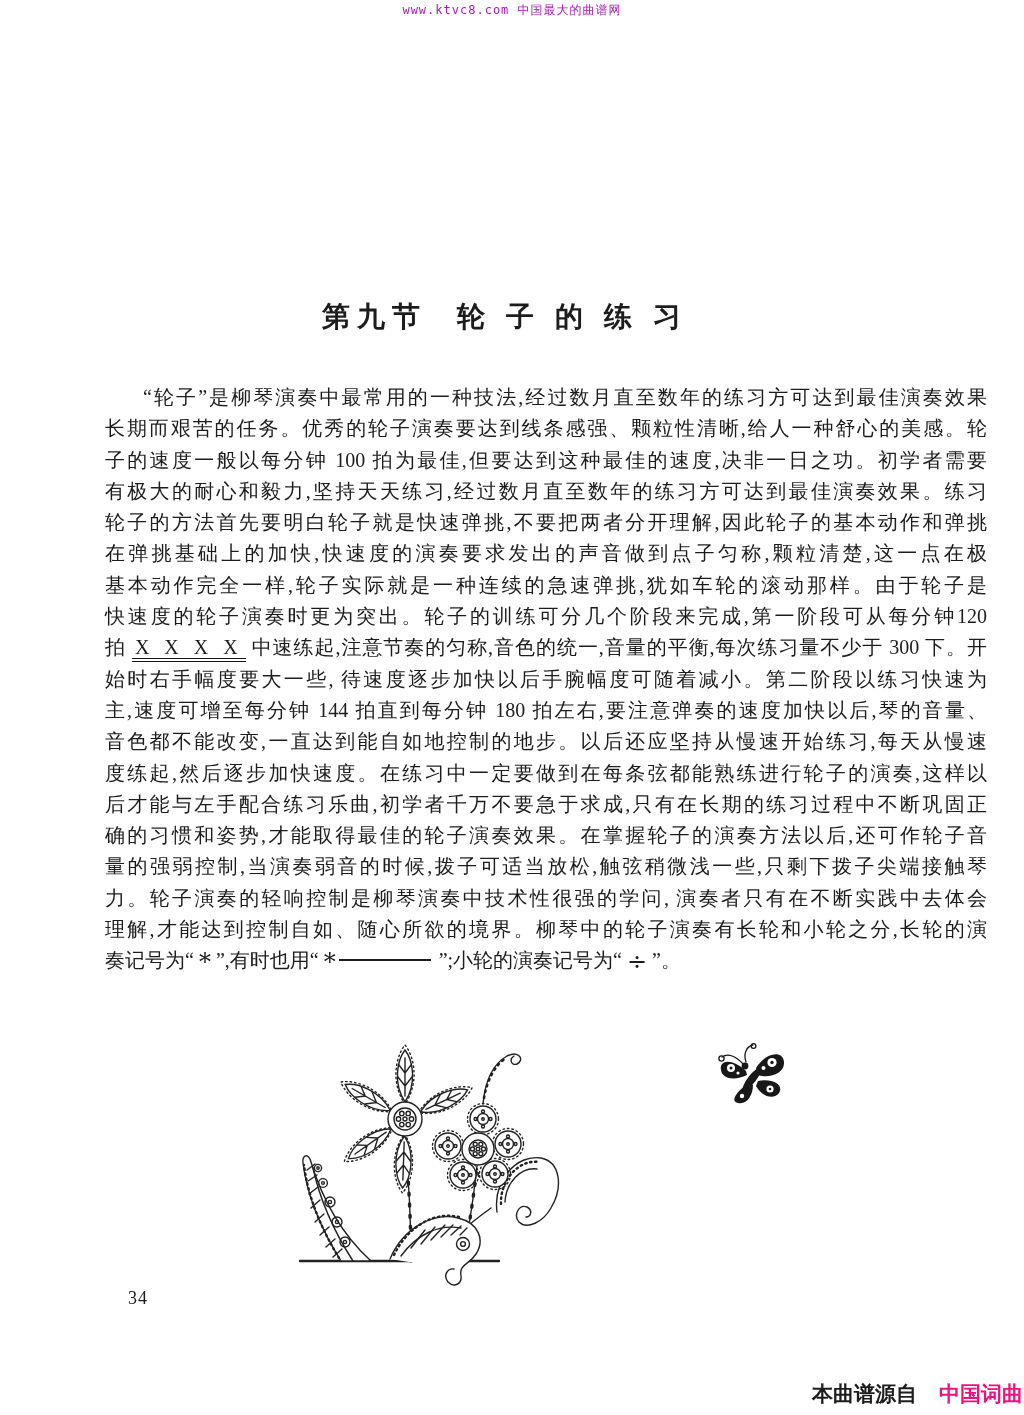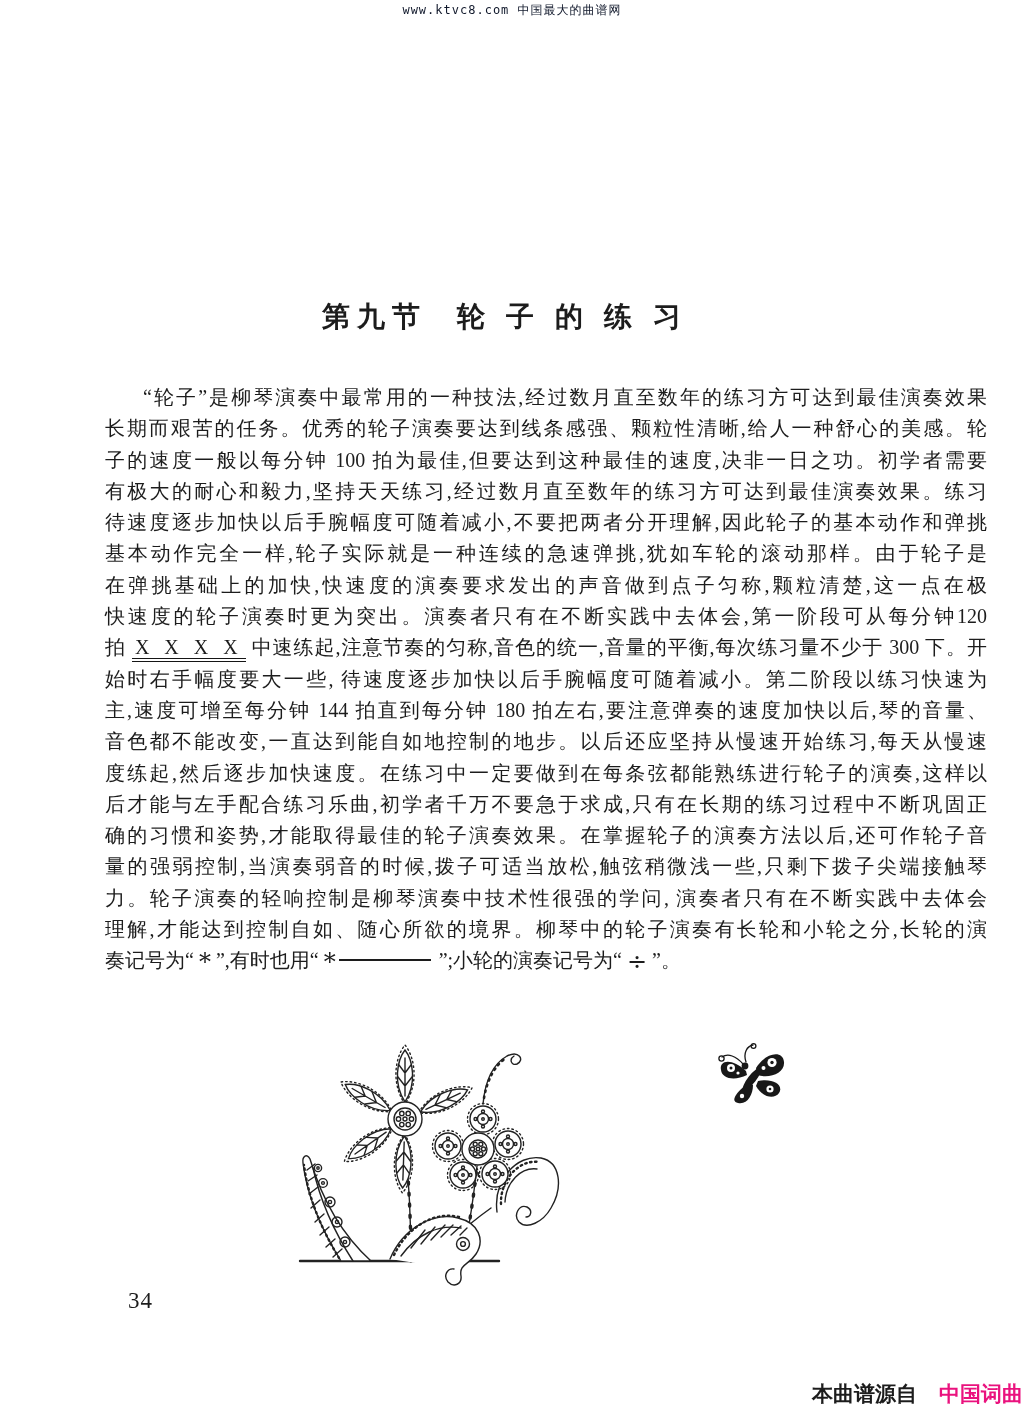--- a/index.html
+++ b/index.html
@@ -9,21 +9,21 @@
     background:#ffffff;
     overflow:hidden;
     font-family:"Liberation Serif","DejaVu Serif",serif;
     color:#1c1c1c;
   }
   
   .watermark{
     position:absolute;top:2px;left:0;width:100%;
     text-align:center;
     font-family:"DejaVu Sans Mono","Liberation Sans",monospace,sans-serif;
-    font-size:12px;color:#0f172a;letter-spacing:1px;
+    font-size:12px;color:#a21caf;letter-spacing:1px;
   }
   
   .title{
     position:absolute;top:298px;left:0;width:100%;
     text-align:center;font-size:28px;font-weight:600;
     white-space:nowrap;
   }
   .title-section{letter-spacing:7px;}
   .title-name{letter-spacing:21px;margin-left:30px;}
   
@@ -58,21 +58,21 @@
     border-top:2px solid #1c1c1c;
     vertical-align:6px;
     margin:0 3px;
   }
   
   .flower{position:absolute;left:293px;top:1032px;}
   .butterfly{position:absolute;left:712px;top:1040px;}
   
   .page-number{
     position:absolute;left:128px;top:1288px;
-    font-size:23px;letter-spacing:1px;
+    font-size:18px;letter-spacing:1px;
   }
   
   .footer{
     position:absolute;left:812px;top:1380px;
     font-family:"Liberation Sans","DejaVu Sans",sans-serif;
     font-size:21px;font-weight:700;white-space:nowrap;
   }
   .footer .site{margin-left:22px;}
   svg{display:block;}
 </style>
@@ -85,24 +85,24 @@
 
   <div class="title">
     <span class="title-section">第九节</span><span class="title-name">轮子的练习</span>
   </div>
 
   <div class="body-text">
       <div class="tline indent just"><span class="seg">“轮子”是柳琴演奏中最常用的一种技法,经过数月直至数年的练习方可达到最佳演奏效果</span></div>
       <div class="tline just"><span class="seg">长期而艰苦的任务。优秀的轮子演奏要达到线条感强、颗粒性清晰,给人一种舒心的美感。轮</span></div>
       <div class="tline just"><span class="seg">子的速度一般以每分钟 100 拍为最佳,但要达到这种最佳的速度,决非一日之功。初学者需要</span></div>
       <div class="tline just"><span class="seg">有极大的耐心和毅力,坚持天天练习,经过数月直至数年的练习方可达到最佳演奏效果。练习</span></div>
-      <div class="tline just"><span class="seg">待速度逐步加快以后手腕幅度可随着减小,不要把两者分开理解,因此轮子的基本动作和弹挑</span></div>
+      <div class="tline just"><span class="seg">轮子的方法首先要明白轮子就是快速弹挑,不要把两者分开理解,因此轮子的基本动作和弹挑</span></div>
+      <div class="tline just"><span class="seg">在弹挑基础上的加快,快速度的演奏要求发出的声音做到点子匀称,颗粒清楚,这一点在极</span></div>
       <div class="tline just"><span class="seg">基本动作完全一样,轮子实际就是一种连续的急速弹挑,犹如车轮的滚动那样。由于轮子是</span></div>
-      <div class="tline just"><span class="seg">在弹挑基础上的加快,快速度的演奏要求发出的声音做到点子匀称,颗粒清楚,这一点在极</span></div>
-      <div class="tline just"><span class="seg">快速度的轮子演奏时更为突出。演奏者只有在不断实践中去体会,第一阶段可从每分钟120</span></div>
+      <div class="tline just"><span class="seg">快速度的轮子演奏时更为突出。轮子的训练可分几个阶段来完成,第一阶段可从每分钟120</span></div>
       <div class="tline just"><span class="seg">拍 </span><span class="seg-beamed">X X X X</span><span class="seg"> 中速练起,注意节奏的匀称,音色的统一,音量的平衡,每次练习量不少于 300 下。开</span></div>
       <div class="tline just"><span class="seg">始时右手幅度要大一些, 待速度逐步加快以后手腕幅度可随着减小。第二阶段以练习快速为</span></div>
       <div class="tline just"><span class="seg">主,速度可增至每分钟 144 拍直到每分钟 180 拍左右,要注意弹奏的速度加快以后,琴的音量、</span></div>
       <div class="tline just"><span class="seg">音色都不能改变,一直达到能自如地控制的地步。以后还应坚持从慢速开始练习,每天从慢速</span></div>
       <div class="tline just"><span class="seg">度练起,然后逐步加快速度。在练习中一定要做到在每条弦都能熟练进行轮子的演奏,这样以</span></div>
       <div class="tline just"><span class="seg">后才能与左手配合练习乐曲,初学者千万不要急于求成,只有在长期的练习过程中不断巩固正</span></div>
       <div class="tline just"><span class="seg">确的习惯和姿势,才能取得最佳的轮子演奏效果。在掌握轮子的演奏方法以后,还可作轮子音</span></div>
       <div class="tline just"><span class="seg">量的强弱控制,当演奏弱音的时候,拨子可适当放松,触弦稍微浅一些,只剩下拨子尖端接触琴</span></div>
       <div class="tline just"><span class="seg">力。轮子演奏的轻响控制是柳琴演奏中技术性很强的学问, 演奏者只有在不断实践中去体会</span></div>
       <div class="tline just"><span class="seg">理解,才能达到控制自如、随心所欲的境界。柳琴中的轮子演奏有长轮和小轮之分,长轮的演</span></div>

